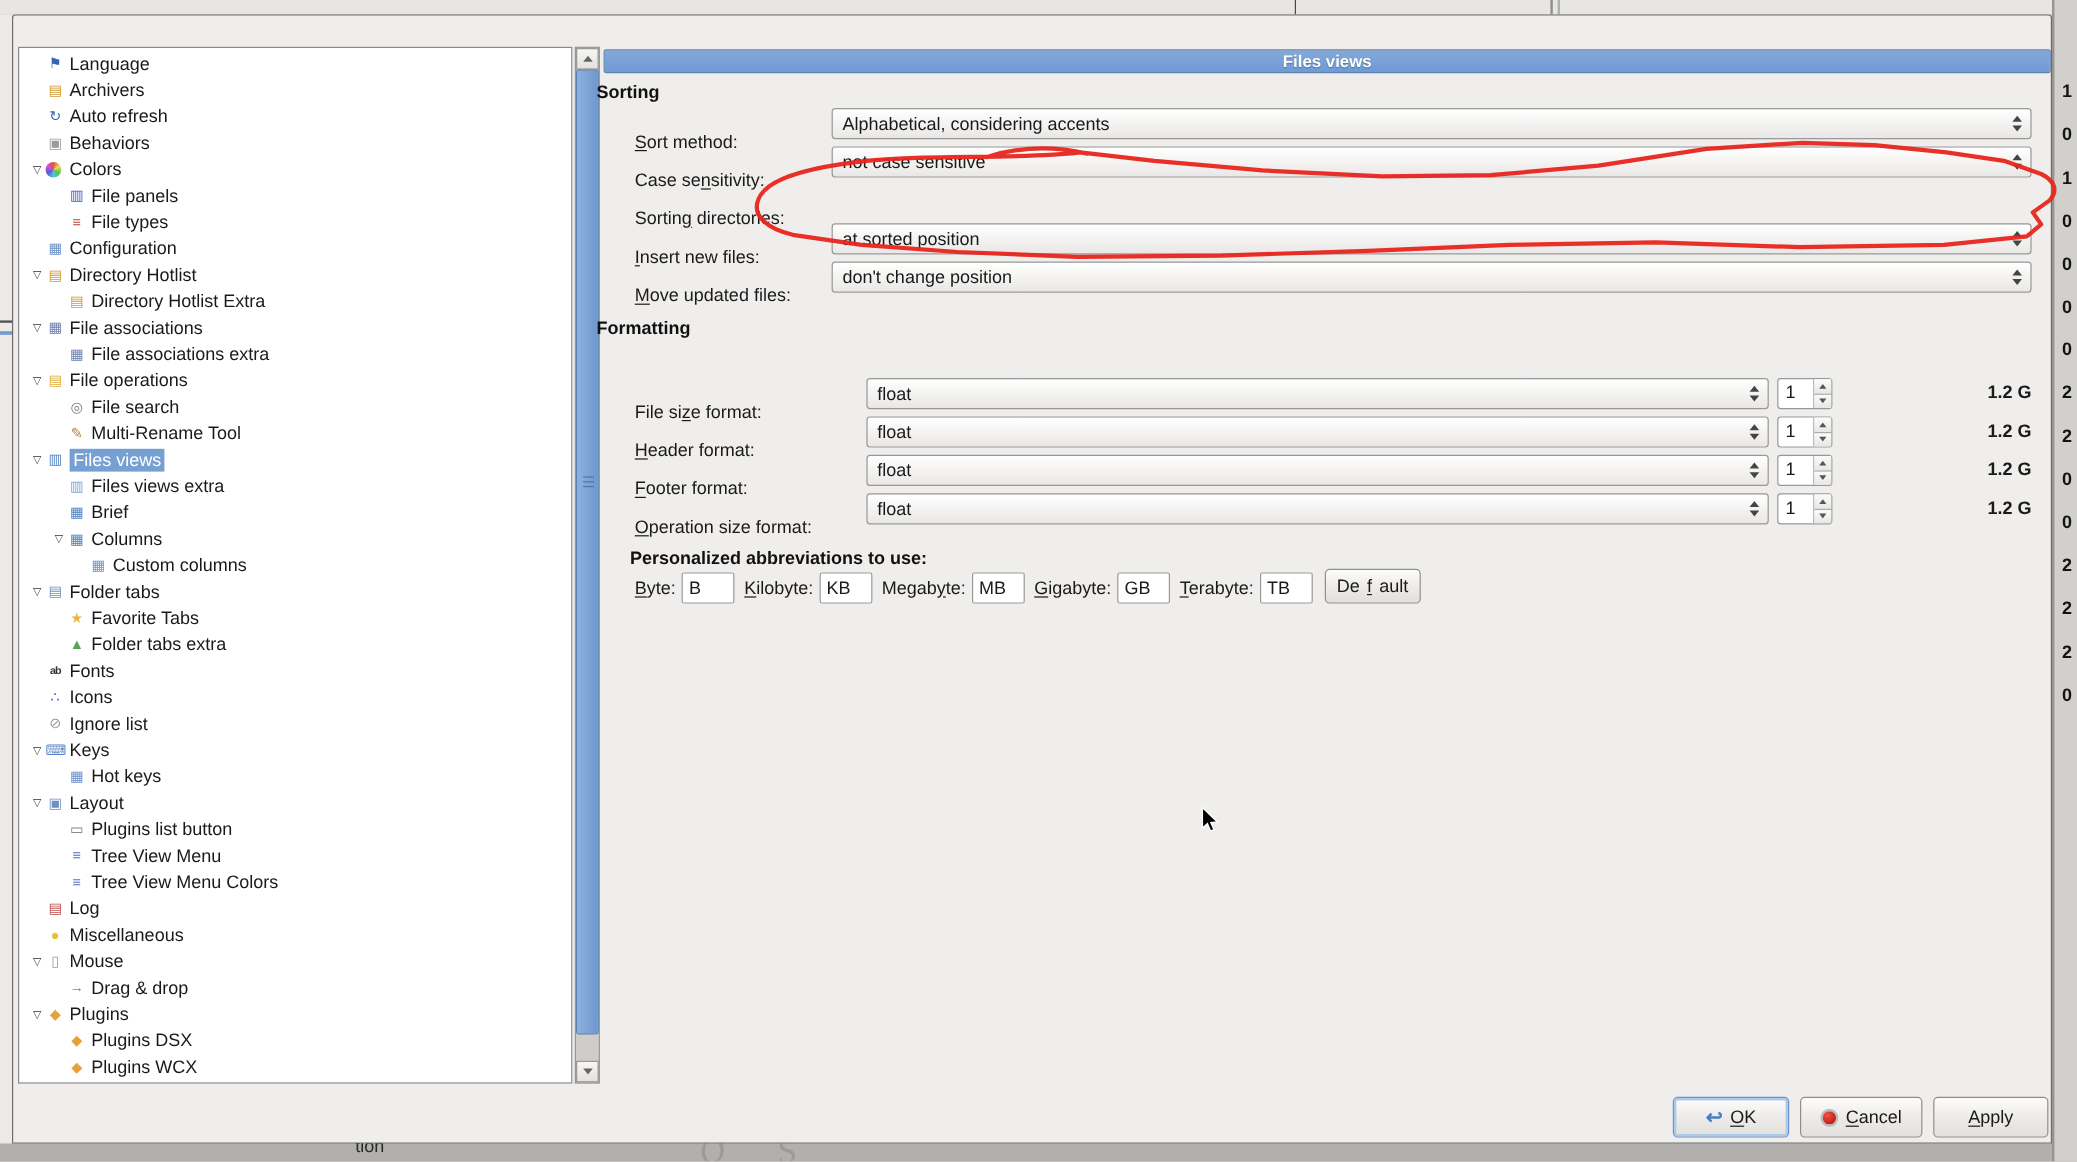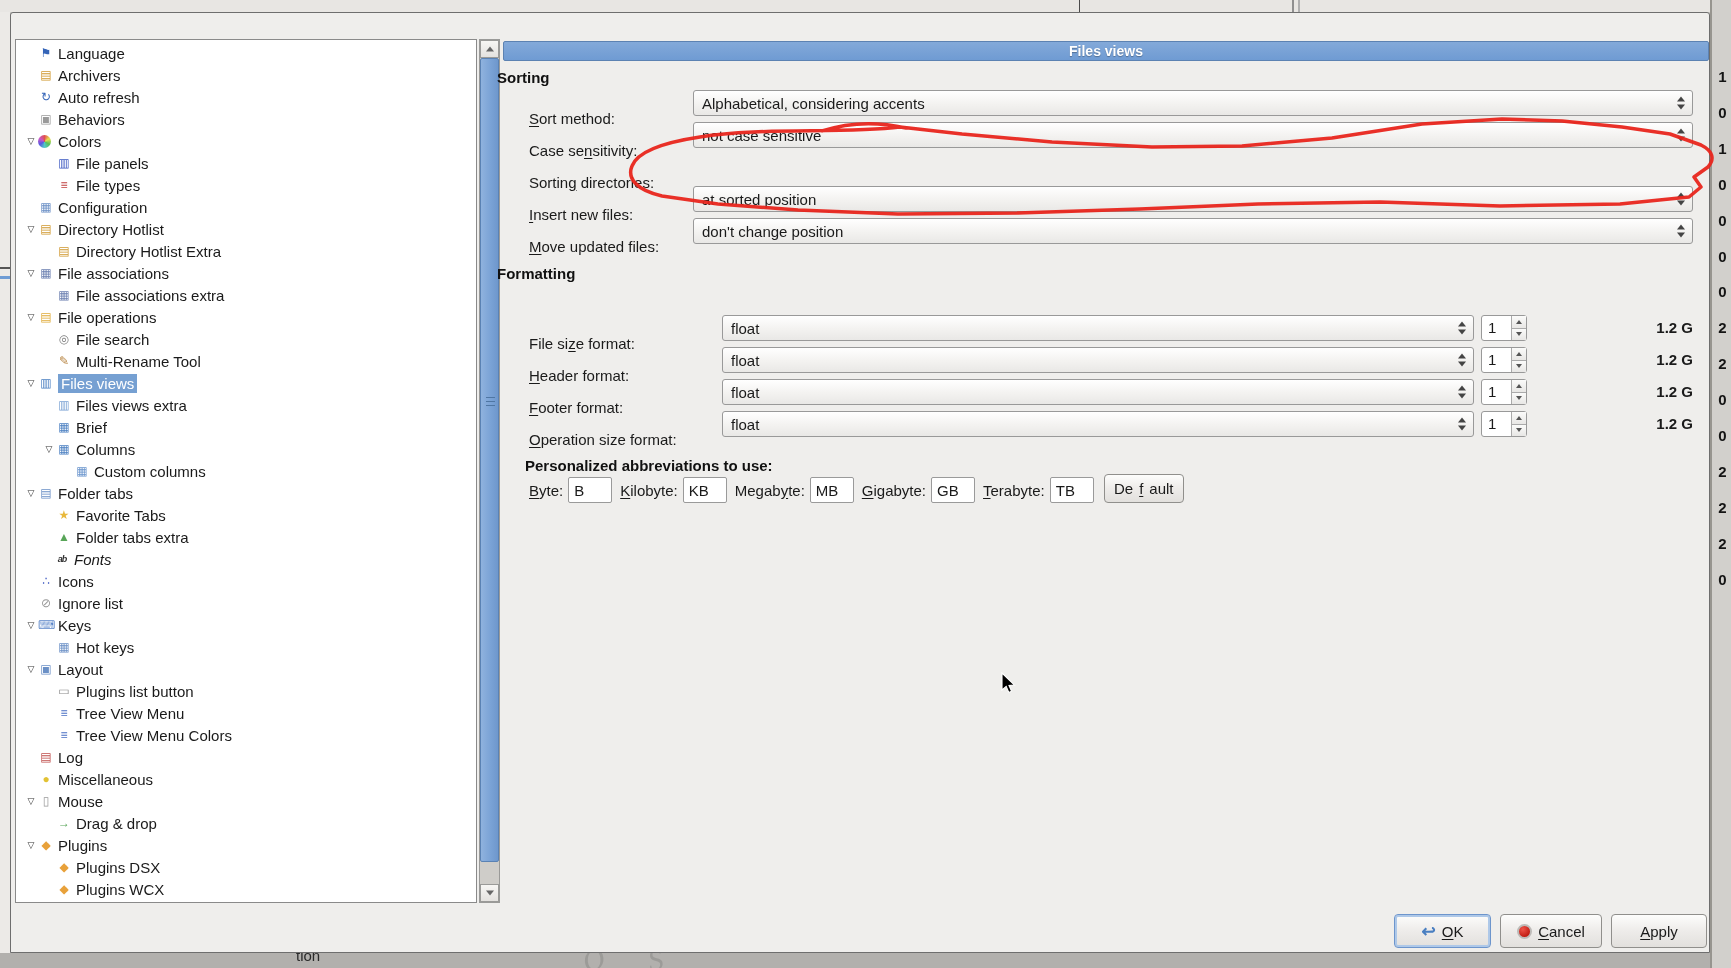--- a/index.html
+++ b/index.html
@@ -276,21 +276,21 @@
         <div class="trow" style="padding-left: 26px;">
           <span class="arrow"></span>
           <span class="ticon" style="color: rgb(232, 184, 58);">★</span>
           <span class="tlabel">Favorite Tabs</span>
         </div>
         <div class="trow" style="padding-left: 26px;">
           <span class="arrow"></span>
           <span class="ticon" style="color: rgb(88, 165, 88);">▲</span>
           <span class="tlabel">Folder tabs extra</span>
         </div>
-        <div class="trow" style="padding-left: 24px; font-style: italic;">
+        <div class="trow" style="padding-left: 8px;">
           <span class="arrow"></span>
           <span class="ticon tiny" style="color: rgb(51, 51, 51);">ab</span>
           <span class="tlabel">Fonts</span>
         </div>
         <div class="trow" style="padding-left: 8px;">
           <span class="arrow"></span>
           <span class="ticon" style="color: rgb(59, 87, 192);">∴</span>
           <span class="tlabel">Icons</span>
         </div>
         <div class="trow" style="padding-left: 8px;">

